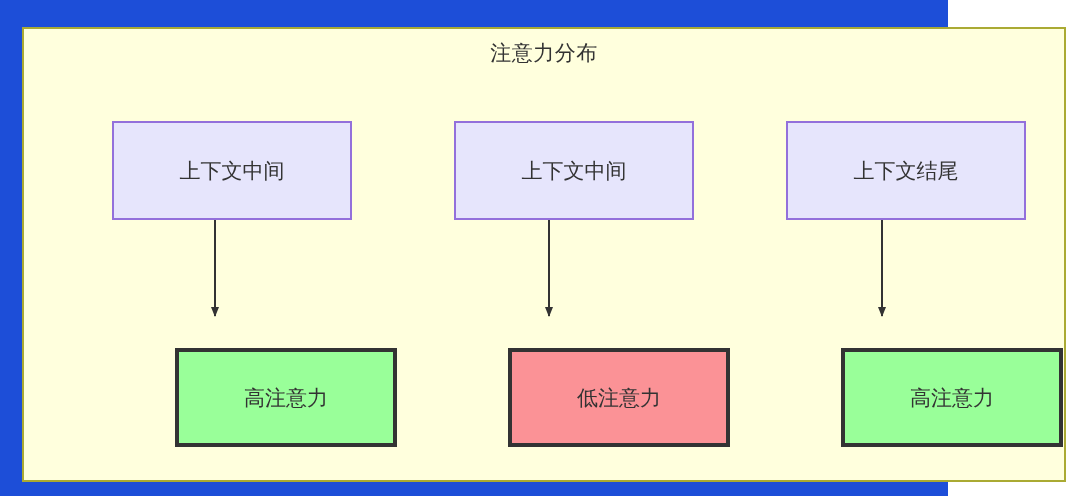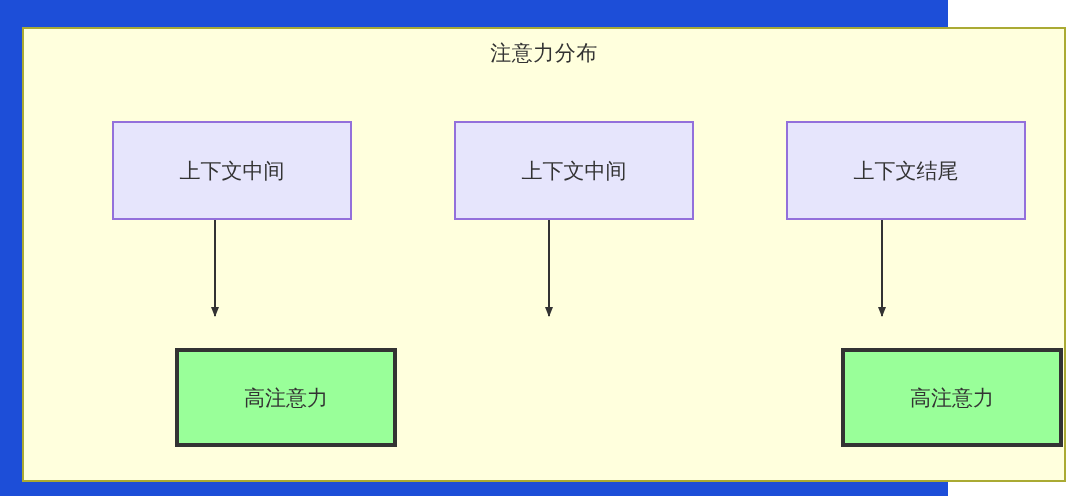--- a/index.html
+++ b/index.html
@@ -126,19 +126,22 @@
     </div>
 
     <div class="node node-context col3">
       <span>上下文结尾</span>
     </div>
 
     <div class="node node-attn high col1">
       <span>高注意力</span>
     </div>
 
+    <div class="node node-attn low col2">
+      <span>低注意力</span>
+    </div>
 
     <div class="node node-attn high col3">
       <span>高注意力</span>
     </div>
 
   </div>
 </div>
 
 </body></html>

